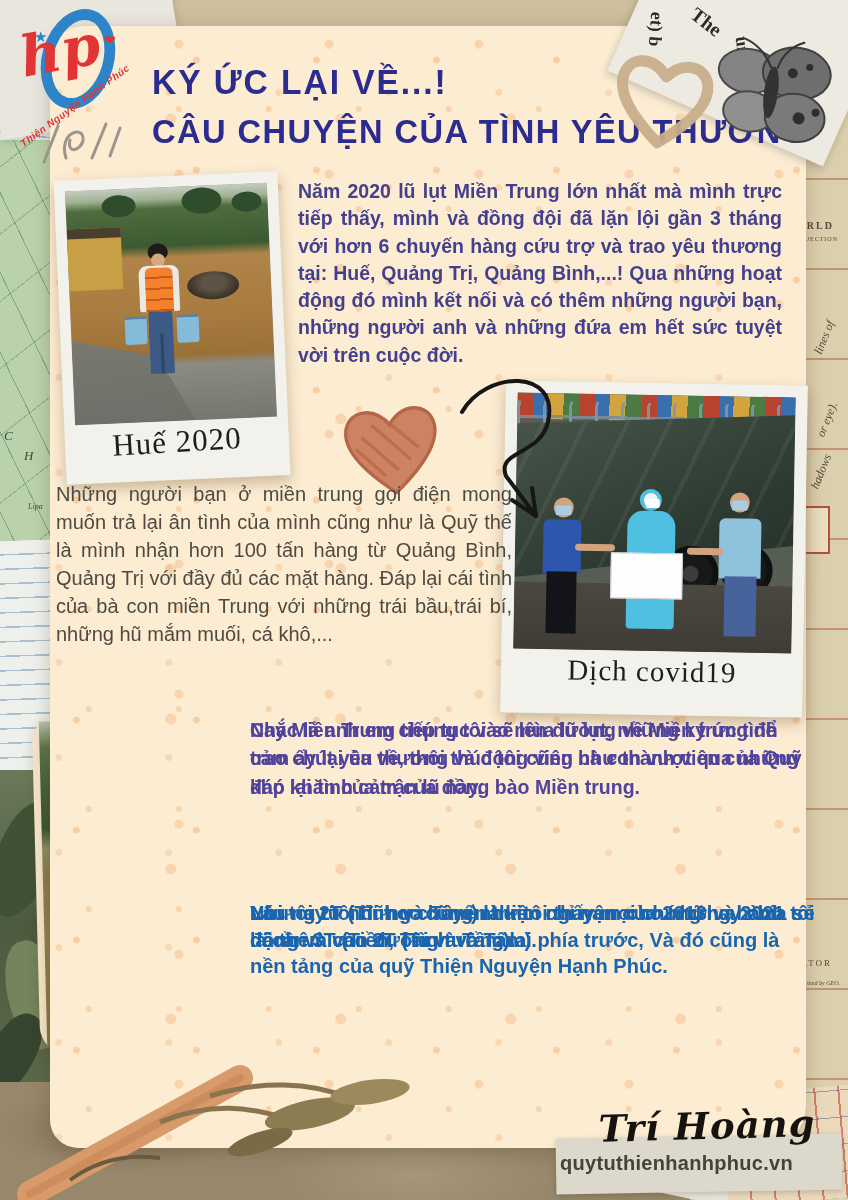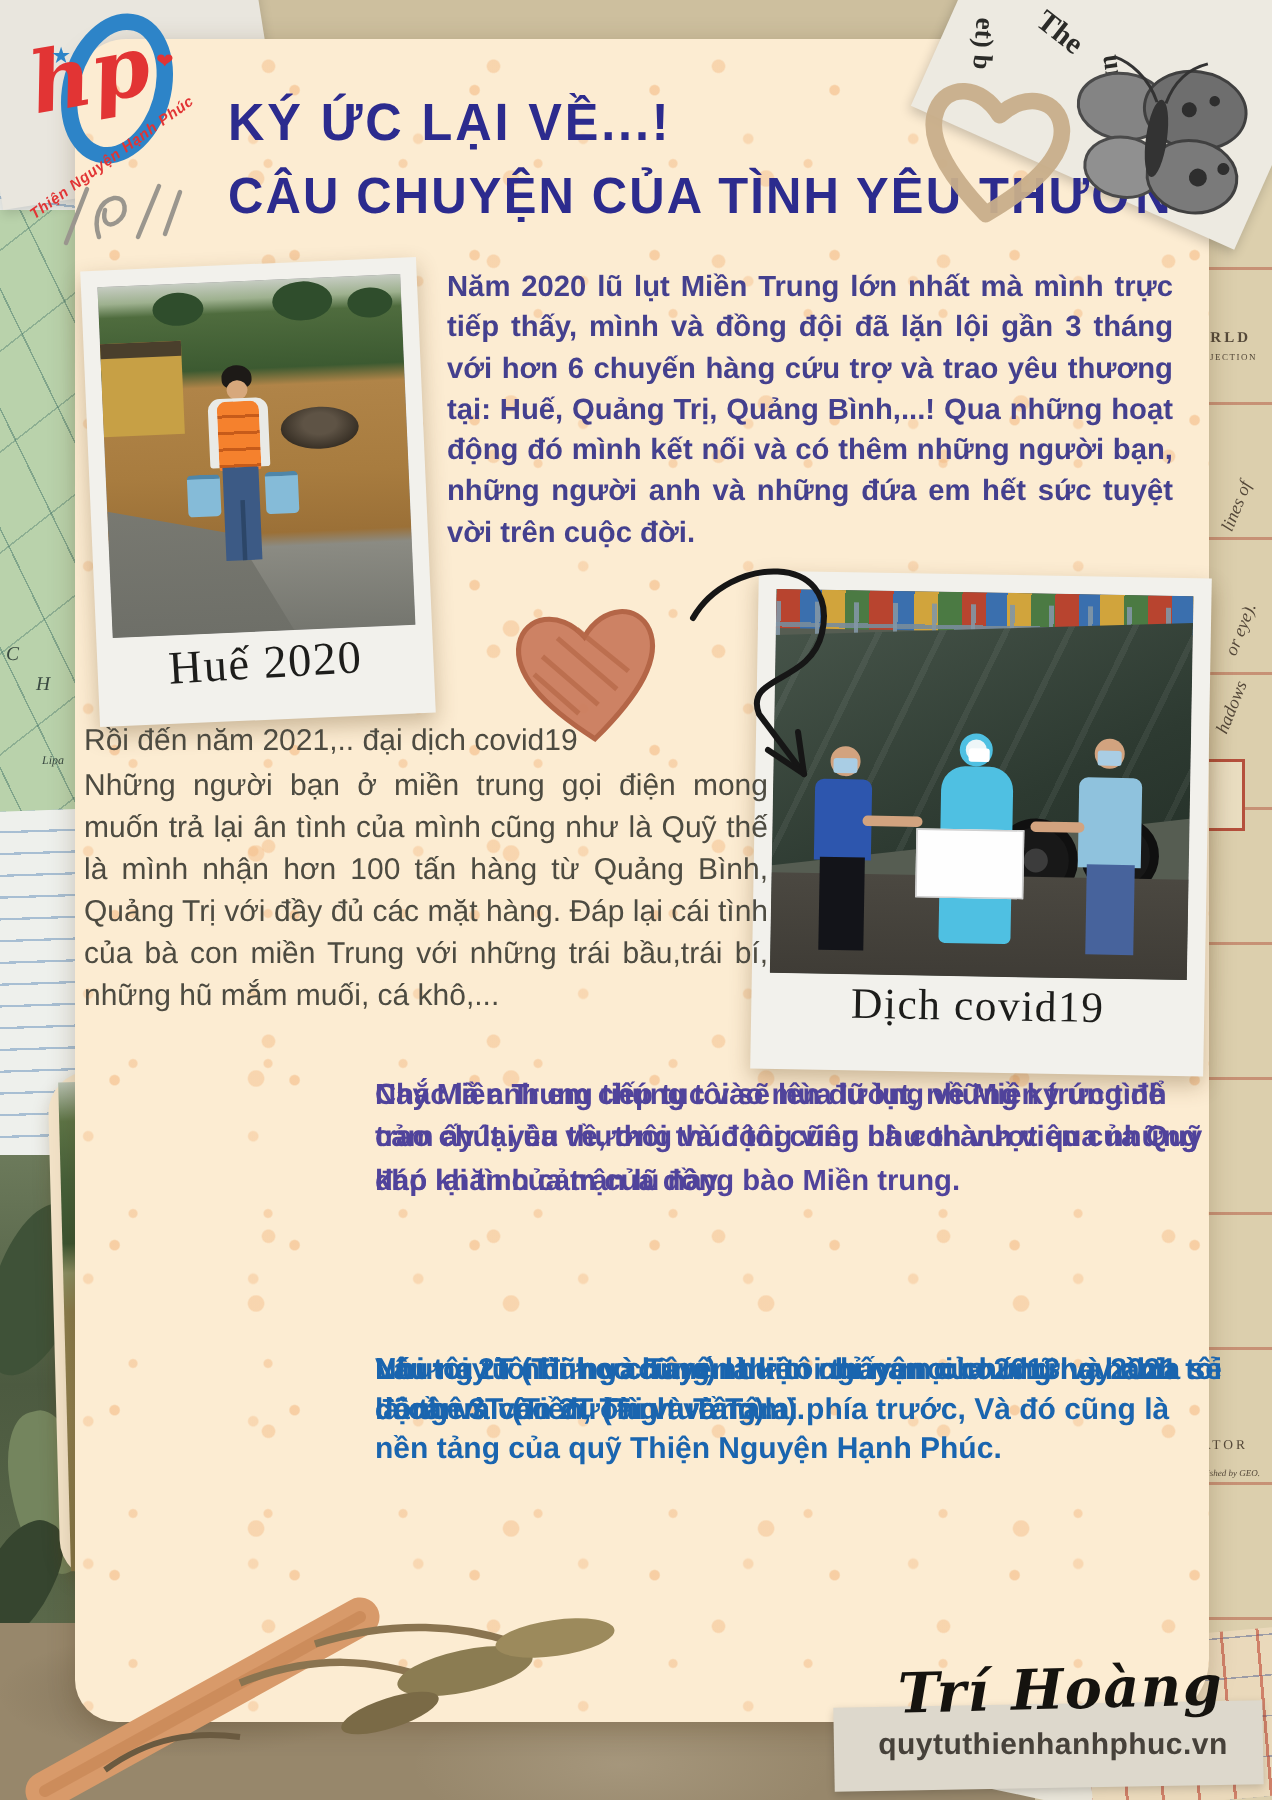--- a/index.html
+++ b/index.html
@@ -214,21 +214,21 @@
   .sig-patch{left:556px;top:1136px;width:286px;height:56px;background:#ddd8cc;transform:rotate(-1deg);z-index:3;
     box-shadow:0 2px 6px rgba(0,0,0,.18);}
 
   
   .signature{
     left:572px;top:1104px;width:270px;text-align:center;z-index:5;
     font-family:"DejaVu Serif",serif;font-style:italic;font-weight:700;
     font-size:37px;color:#15130f;transform:rotate(-1.5deg);letter-spacing:1px;
   }
   .website{
-    left:560px;top:1152px;width:284px;text-align:center;z-index:5;
+    left:560px;top:1152px;width:284px;z-index:5;
     font-size:20px;font-weight:700;color:#46413a;letter-spacing:.3px;
   }
 
   .pencil{z-index:3;}
 </style>
 </head>
 <body>
 
 <div id="canvas">
 
@@ -360,21 +360,20 @@
       <div class="head" style="left:214px;top:96px;width:20px;height:20px;"></div>
       <div class="mask" style="left:216px;top:104px;width:16px;height:10px;"></div>
       <div class="ph2-shirtR"></div>
       <div class="ph2-pantsR"></div>
       <div class="arm" style="left:172px;top:152px;width:36px;"></div>
     </div>
     <div class="caption">Dịch covid19</div>
   </div>
 
   <div class="para p2">
-    <span class="intro" style="position:static;">Rồi đến năm 2021,.. đại dịch covid19</span>
     <span style="position:static;">Những người bạn ở miền trung gọi điện mong muốn trả lại ân tình của mình cũng như là Quỹ thế là mình nhận hơn 100 tấn hàng từ Quảng Bình, Quảng Trị với đầy đủ các mặt hàng. Đáp lại cái tình của bà con miền Trung với những trái bầu,trái bí, những hũ mắm muối, cá khô,...</span>
   </div>
 
   <div class="photo3">
     <div class="img">
       <div class="fill ph3-bg"></div>
       <div class="ph3-grass"></div>
       <div class="ph3-pole"></div>
       <div class="ph3-man">
         <div class="ph3-cap"></div>

